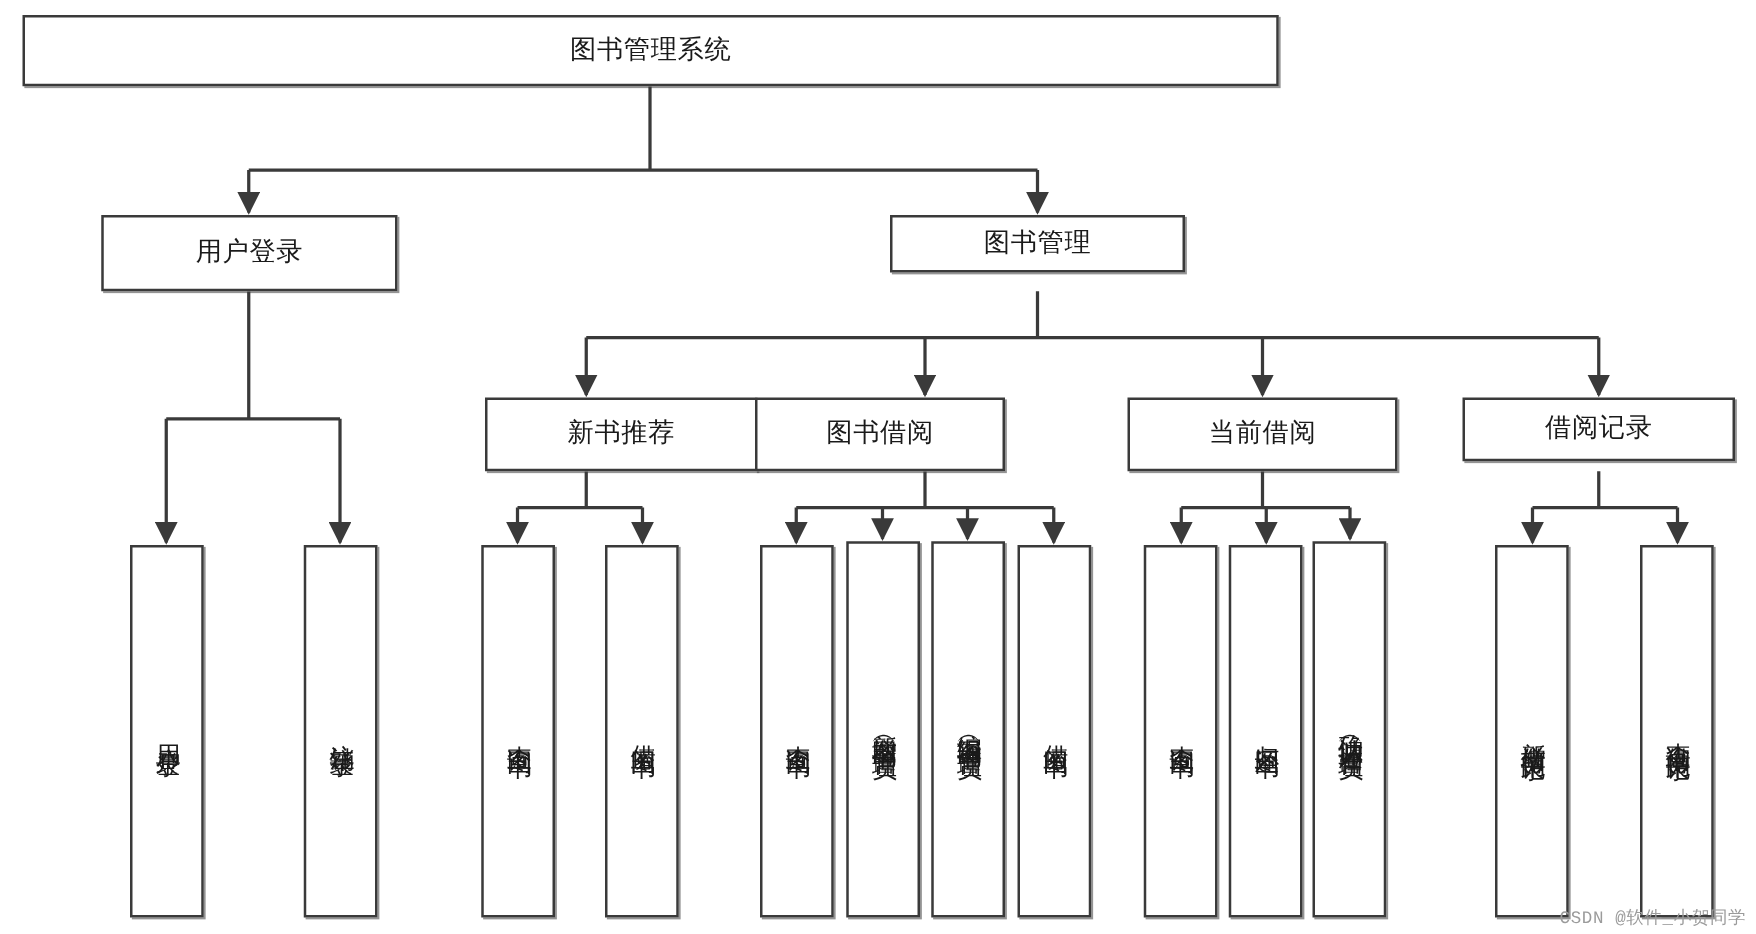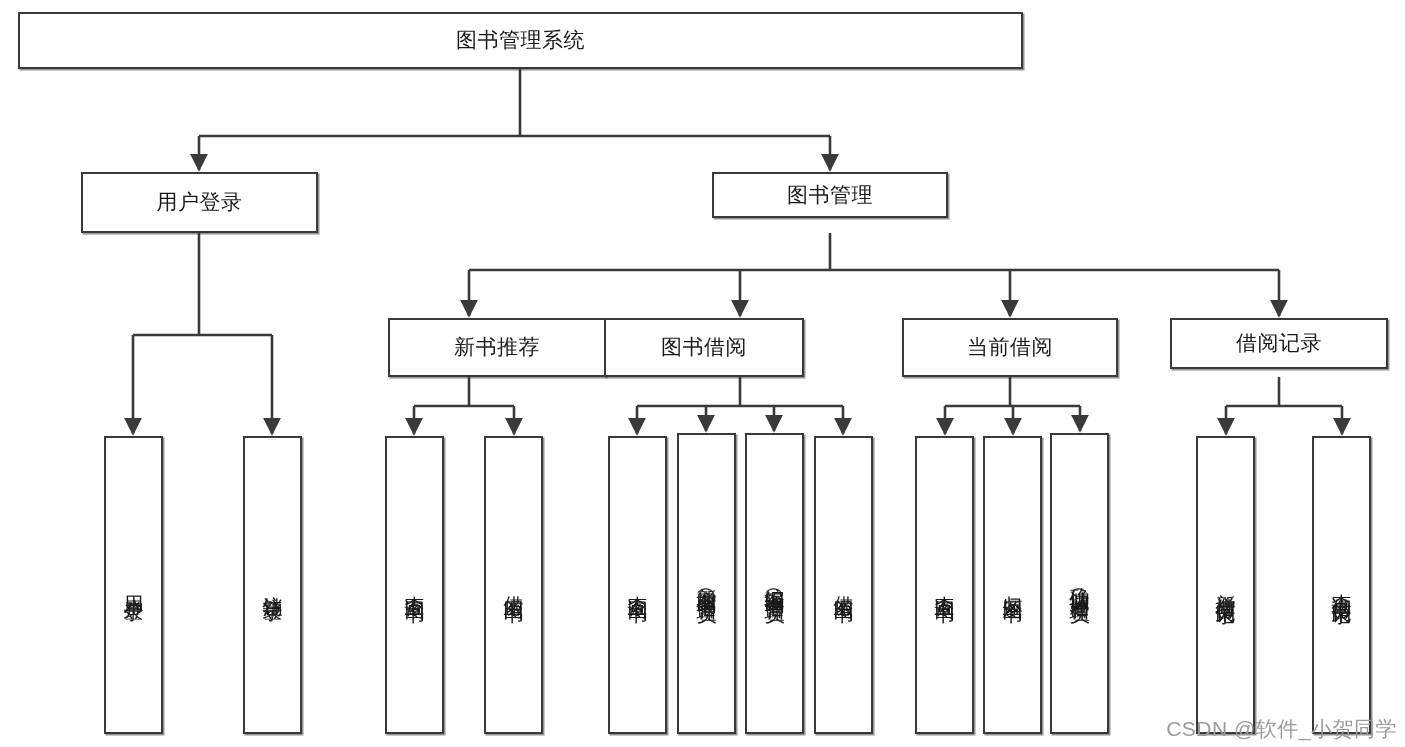--- a/index.html
+++ b/index.html
@@ -48,24 +48,25 @@
   .node.vertical .node-label {
     writing-mode: vertical-rl;
     text-orientation: upright;
     letter-spacing: 2.5px;
     font-size: 20px;
   }
   .watermark {
     position: absolute;
     right: 8px;
     bottom: 4px;
-    font-size: 21px;
+    font-size: 14px;
     color: #9b9b9b;
     white-space: nowrap;
     letter-spacing: 0.5px;
+    font-family: Liberation Mono, monospace;
   }
 </style>
 </head>
 <body>
 
 <div id="diagram-root">
 
   <svg id="edges-layer" viewBox="0 0 1405 747" width="1405" height="747" xmlns="http://www.w3.org/2000/svg">
     <defs>
       <marker id="arrowhead" viewBox="0 0 10 10" refX="9" refY="5" markerWidth="7" markerHeight="7" orient="auto-start-reverse">

